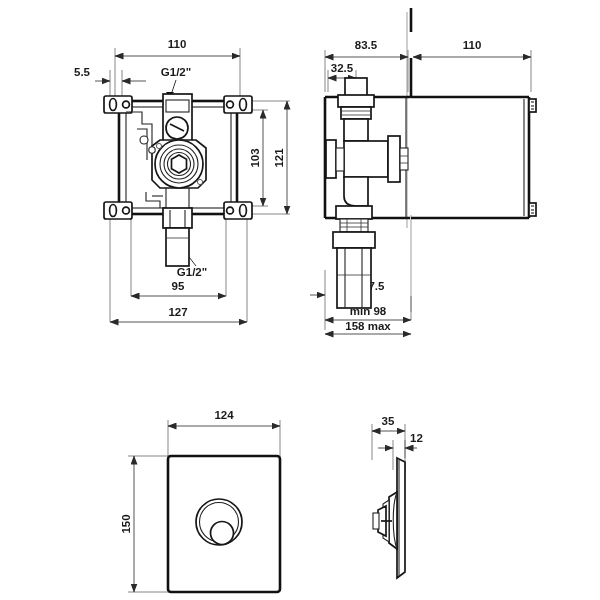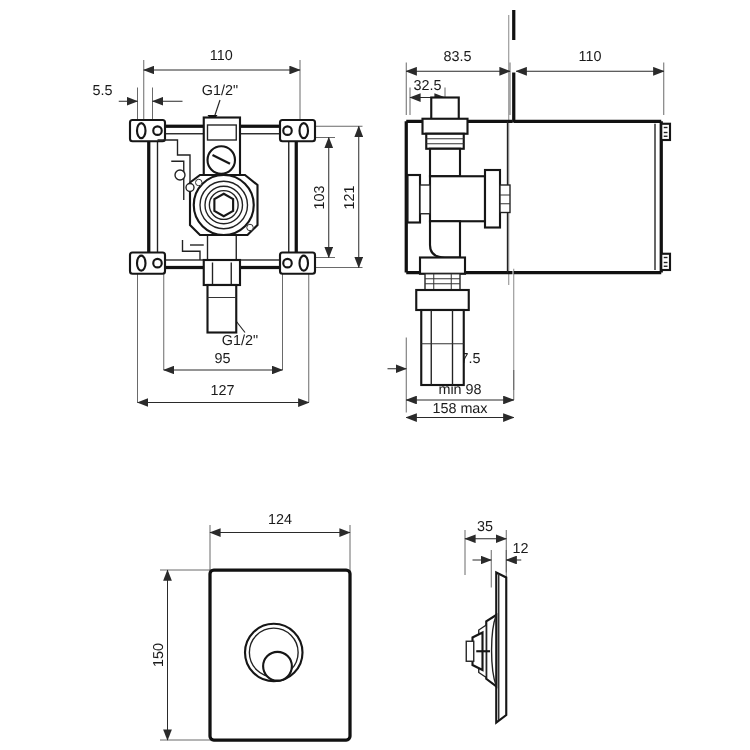--- a/index.html
+++ b/index.html
@@ -12,20 +12,21 @@
     width: 600px;
     height: 600px;
     overflow: hidden;
     font-family: "Liberation Sans", sans-serif;
   }
   #drawing-root {
     position: relative;
     width: 600px;
     height: 600px;
     background: #ffffff;
+    font-weight: bold;
   }
   svg.sheet {
     display: block;
     width: 600px;
     height: 600px;
     background: #ffffff;
   }
   .dim-text {
     font-family: "Liberation Sans", sans-serif;
     font-size: 11.5px;

